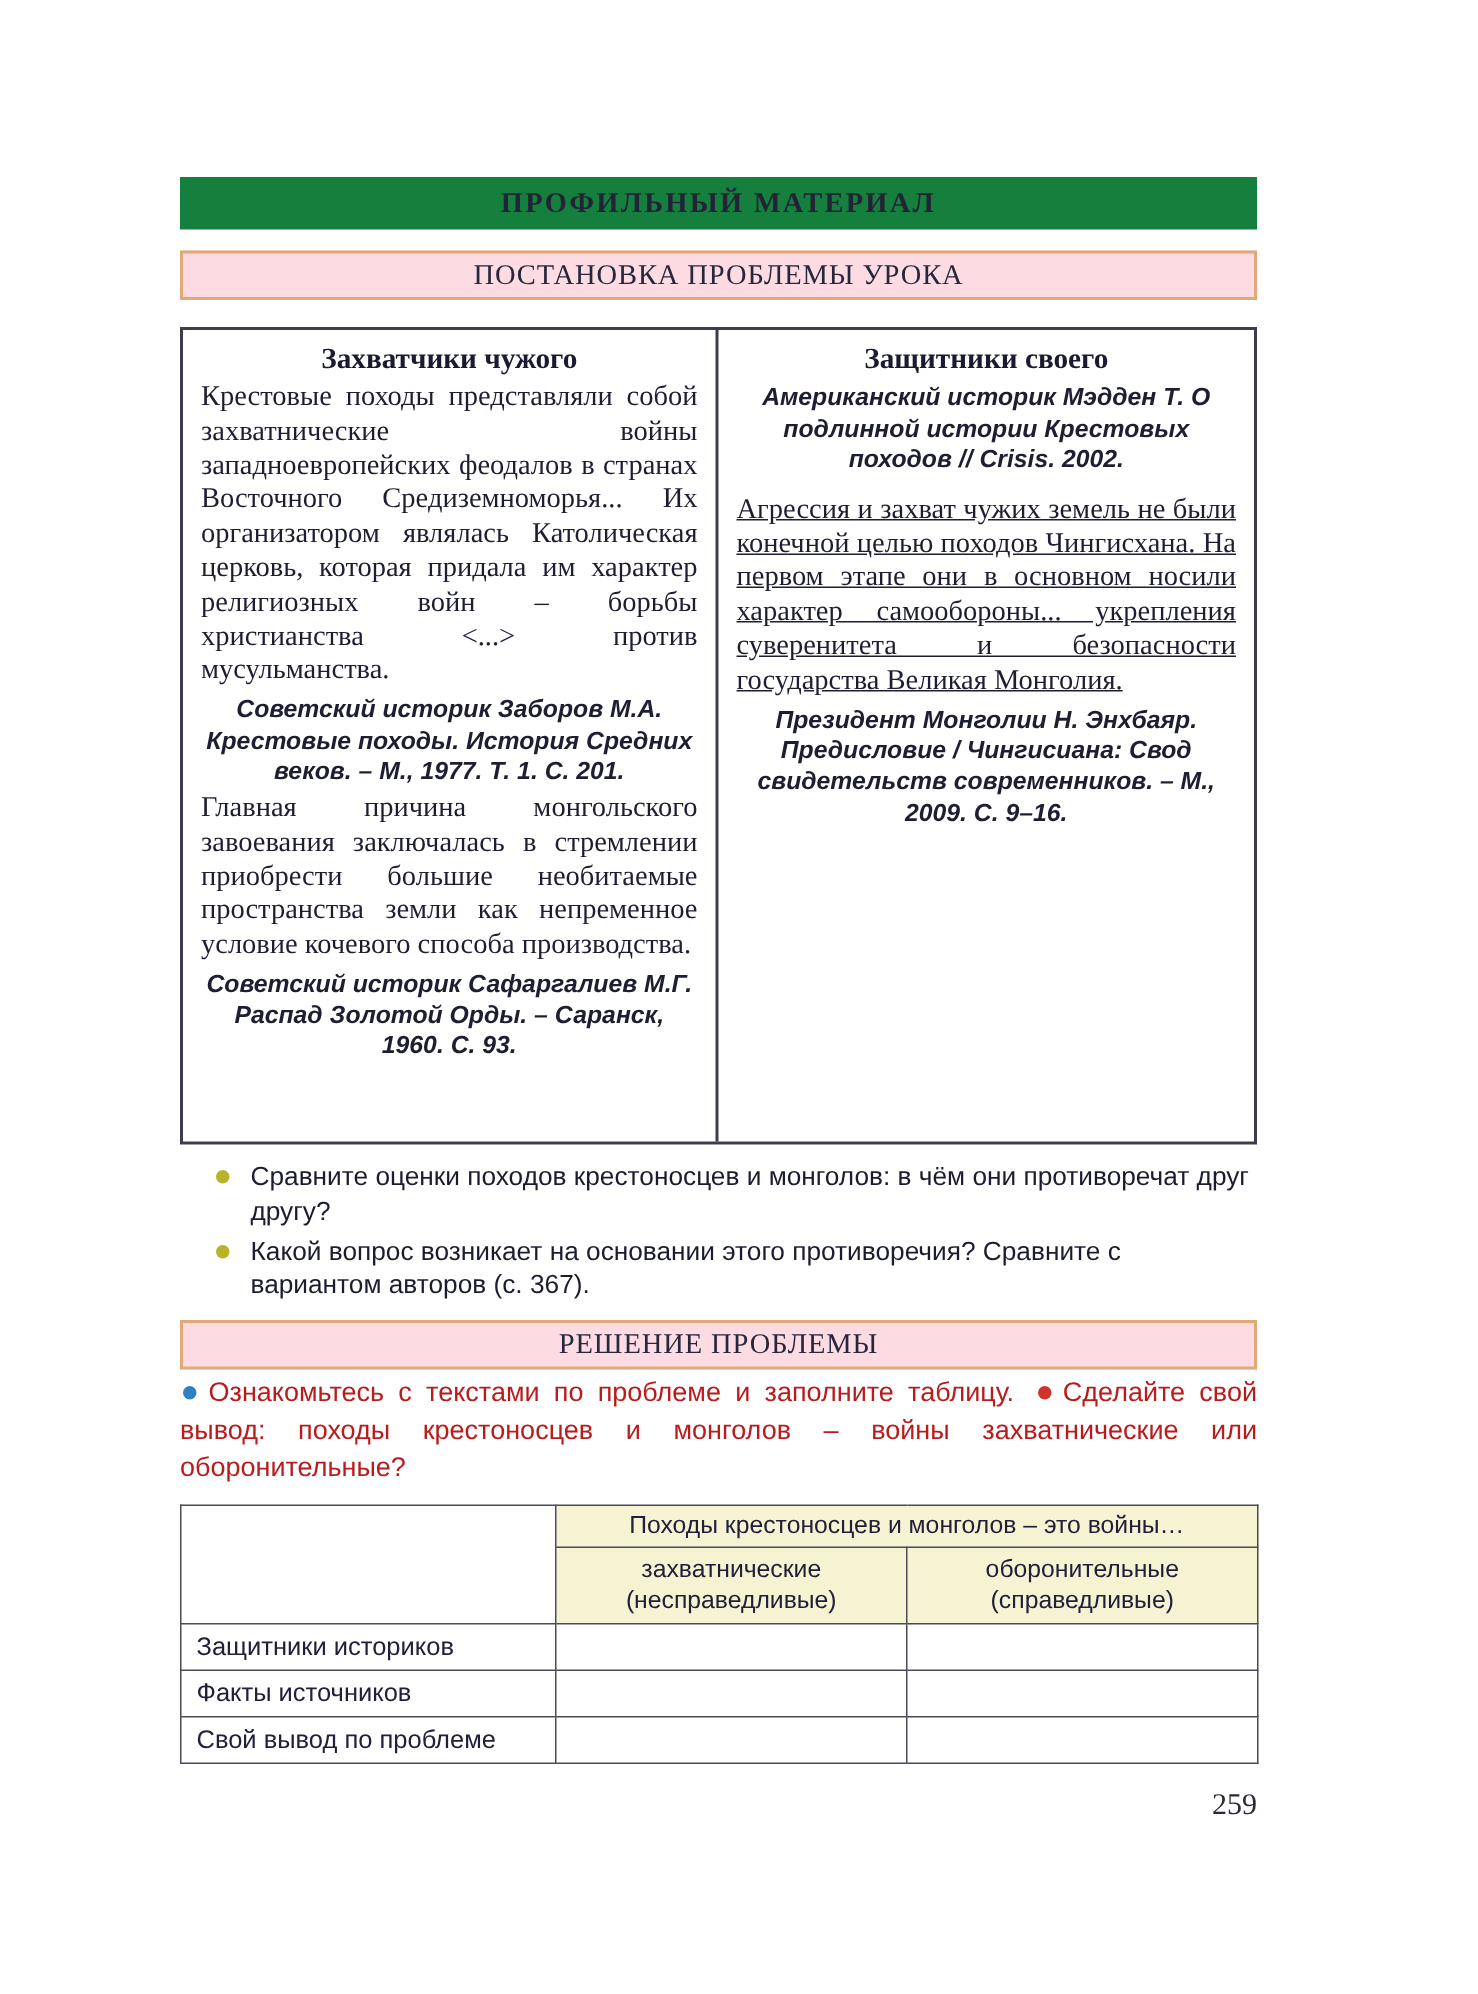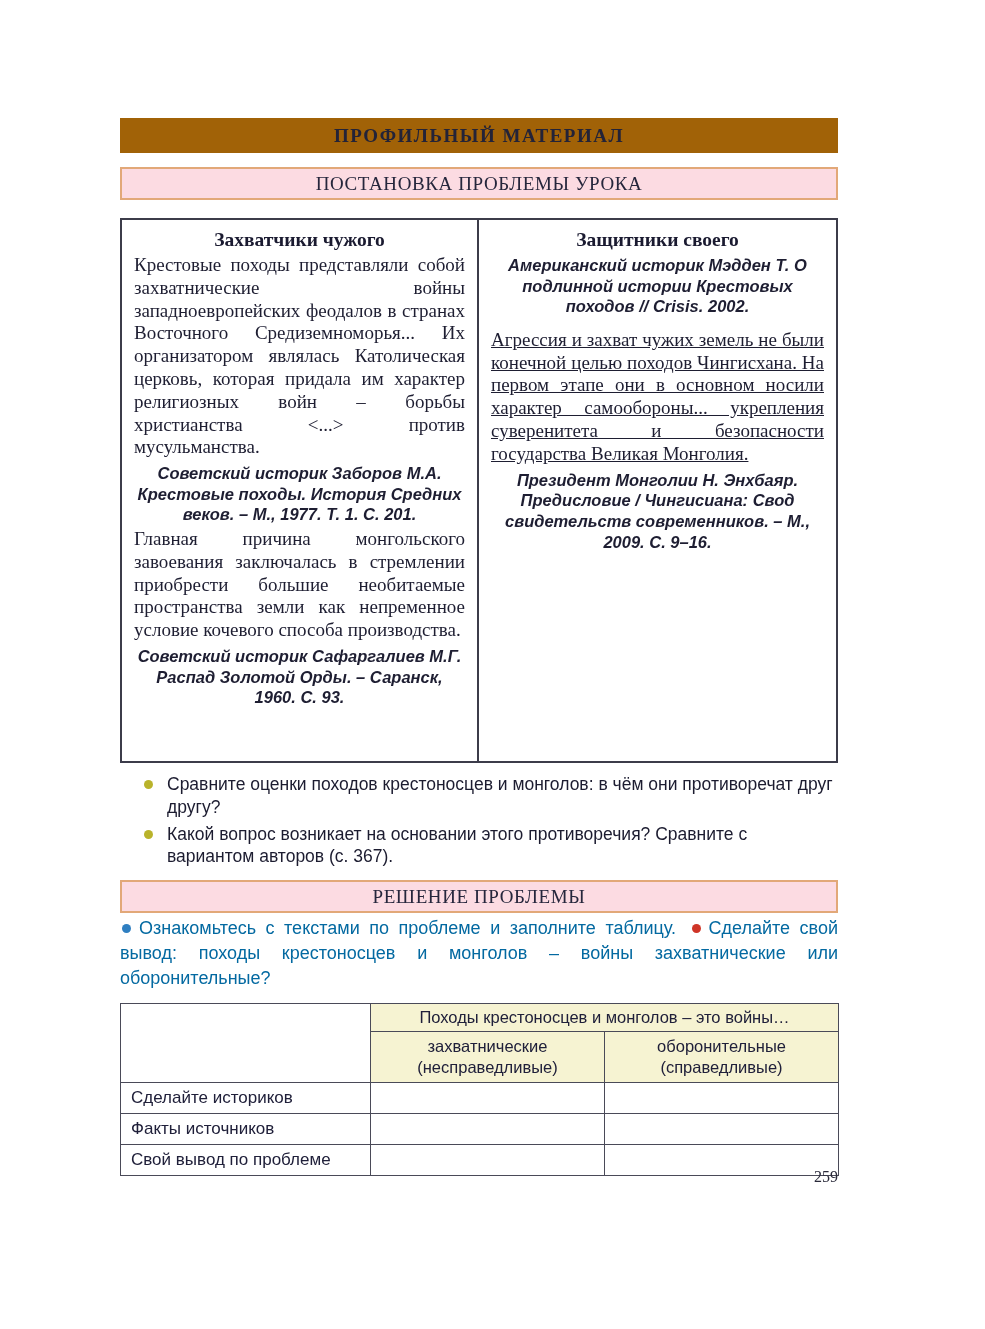--- a/index.html
+++ b/index.html
@@ -4,21 +4,21 @@
 <style>
   * { margin:0; padding:0; box-sizing:border-box; }
   html,body { background:#ffffff; }
   body { font-family:"Liberation Serif", serif; color:#1e1e32; }
 
   .page { position:relative; width:985px; height:1329px; background:#ffffff; overflow:hidden; }
   .content { position:absolute; left:120px; top:118px; width:718px; }
 
   
   .band-pink {
-    background:#a16207; height:35px; margin-bottom:14px;
+    background:#15803d; height:35px; margin-bottom:14px;
     display:flex; align-items:center; justify-content:center;
   }
   .band-pink .band-text { font-weight:bold; font-size:19px; letter-spacing:1.5px; color:#232338; }
 
   .band-bordered {
     background:#fcdbe2; border:2px solid #e2a878; height:33px;
     display:flex; align-items:center; justify-content:center;
   }
   .band-bordered .band-text { font-size:19px; letter-spacing:0.6px; color:#26263c; }
   .setup-band { margin-bottom:18px; }
@@ -47,37 +47,37 @@
     text-align:left;
   }
   .dot {
     position:absolute; left:24px; top:7px; width:9px; height:9px;
     border-radius:50%; background:#b9b32b;
   }
 
   
   .task {
     font-family:"Liberation Sans", sans-serif; font-size:18px; line-height:1.38;
-    text-align:justify; margin-bottom:13px; color:#0369a1;
+    text-align:justify; margin-bottom:13px; color:#b91c1c;
   }
   .bullet { display:inline-block; width:9px; height:9px; border-radius:50%; margin:0 8px 2px 2px; vertical-align:middle; }
   .bullet-blue { background:#2f7fc1; }
   .bullet-red  { background:#cf3527; margin-left:6px; }
 
   
   .fill-table { width:718px; border-collapse:collapse; font-family:"Liberation Sans", sans-serif; color:#20203a; table-layout:fixed; }
   .fill-table td { border:1px solid #4a4a58; }
   .cell-yellow { background:#f6f3d2; text-align:center; vertical-align:middle; font-size:16.5px; }
   .span-head { height:18px; padding:4px 8px; }
   .sub-head { white-space:pre-line; height:50px; line-height:1.25; padding:4px 6px;margin-left:28px; }
   .row-label { font-size:17px; padding:5px 10px; height:31px; vertical-align:middle; text-align:left; background:#ffffff; }
   .empty-cell { background:#ffffff; }
 
   
-  .page-number { position:absolute; right:147px; top:1168px; font-size:16px; color:#2a2a3a; }
+  .page-number { position:absolute; right:147px; top:1192px; font-size:20px; color:#2a2a3a; }
 </style>
 </head>
 <body>
 
 <div class="page">
   <div class="content">
 
     <div class="band-pink">
       <span class="band-text">ПРОФИЛЬНЫЙ МАТЕРИАЛ</span>
     </div>
@@ -133,21 +133,21 @@
           <td class="empty-cell" rowspan="2"></td>
           <td class="cell-yellow span-head" colspan="2">Походы крестоносцев и монголов – это войны…</td>
         </tr>
         <tr>
           <td class="cell-yellow sub-head">захватнические
 (несправедливые)</td>
           <td class="cell-yellow sub-head">оборонительные
 (справедливые)</td>
         </tr>
         <tr>
-          <td class="row-label">Сделайте историков</td>
+          <td class="row-label">Защитники историков</td>
           <td class="empty-cell"></td>
           <td class="empty-cell"></td>
         </tr>
         <tr>
           <td class="row-label">Факты источников</td>
           <td class="empty-cell"></td>
           <td class="empty-cell"></td>
         </tr>
         <tr>
           <td class="row-label">Свой вывод по проблеме</td>

